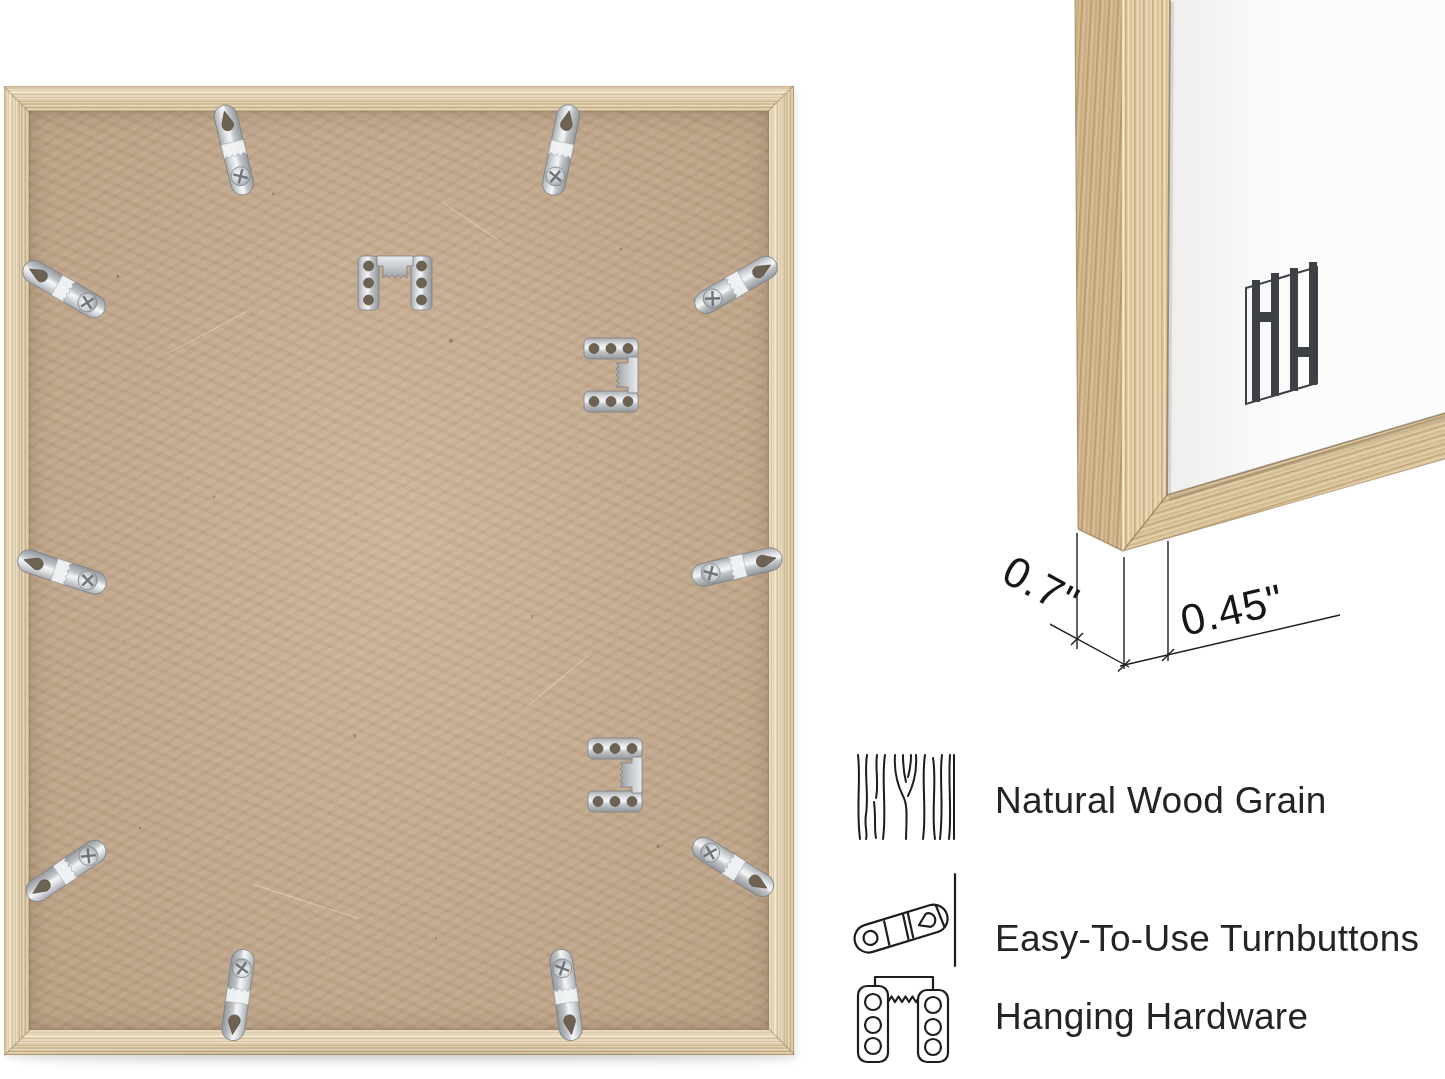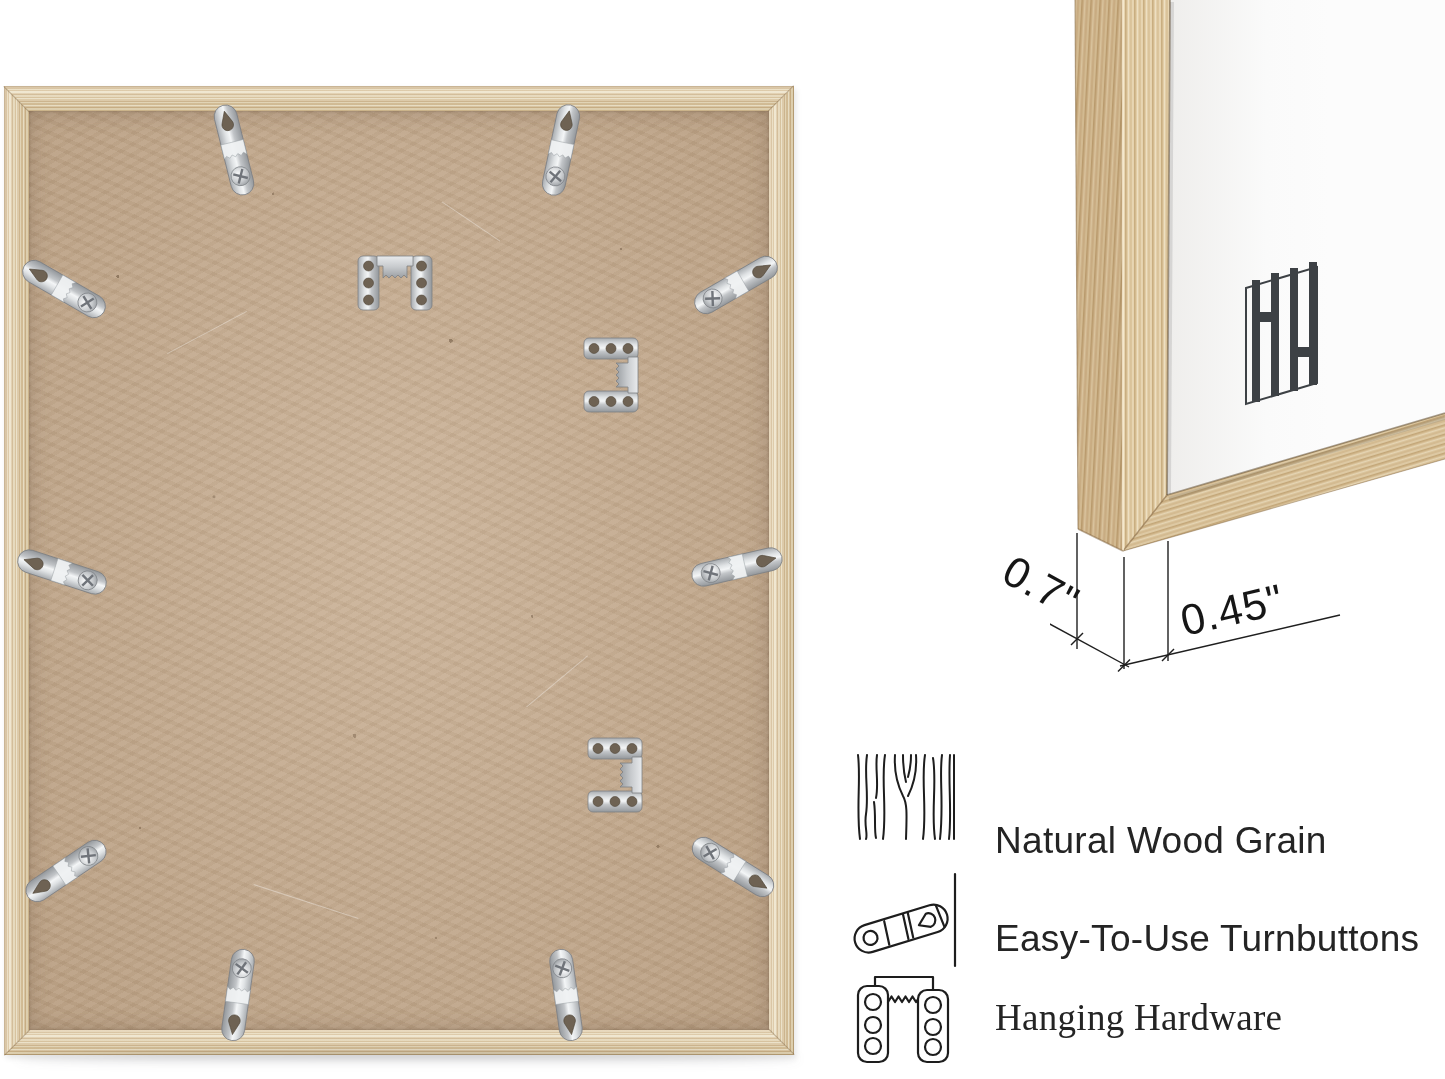--- a/index.html
+++ b/index.html
@@ -57,21 +57,21 @@
   
   .corner-photo{position:absolute;left:1050px;top:0;width:395px;height:700px;}
   
   .dim-label{position:absolute;font-size:43px;letter-spacing:1px;color:#161616;
     transform-origin:0 0;white-space:nowrap;}
   .dim-depth{left:1018px;top:546px;transform:rotate(28.5deg);}
   .dim-face{left:1176px;top:598px;transform:rotate(-13deg);}
   
   .feature-icon{position:absolute;}
   .feature-label{position:absolute;left:995px;font-size:37px;letter-spacing:.3px;color:#242424;white-space:nowrap;}
-  .f-label-1{top:780px;margin-top:40px;} .f-label-2{top:898px;margin-top:20px;} .f-label-3{top:996px;font-family:Liberation Serif, serif;}
+  .f-label-1{top:780px;} .f-label-2{top:898px;margin-top:20px;} .f-label-3{top:996px;}
   .icon-stroke{stroke:#1d1d1d;fill:none;stroke-linecap:round;stroke-linejoin:round;}
   .defs-svg{position:absolute;width:0;height:0;overflow:hidden;}
 </style>
 </head>
 <body>
 
 <svg class="defs-svg" aria-hidden="true">
   <defs>
     <linearGradient id="mg" x1="0" y1="0" x2="1" y2="0">
       <stop offset="0" stop-color="#a8acb0"></stop>

